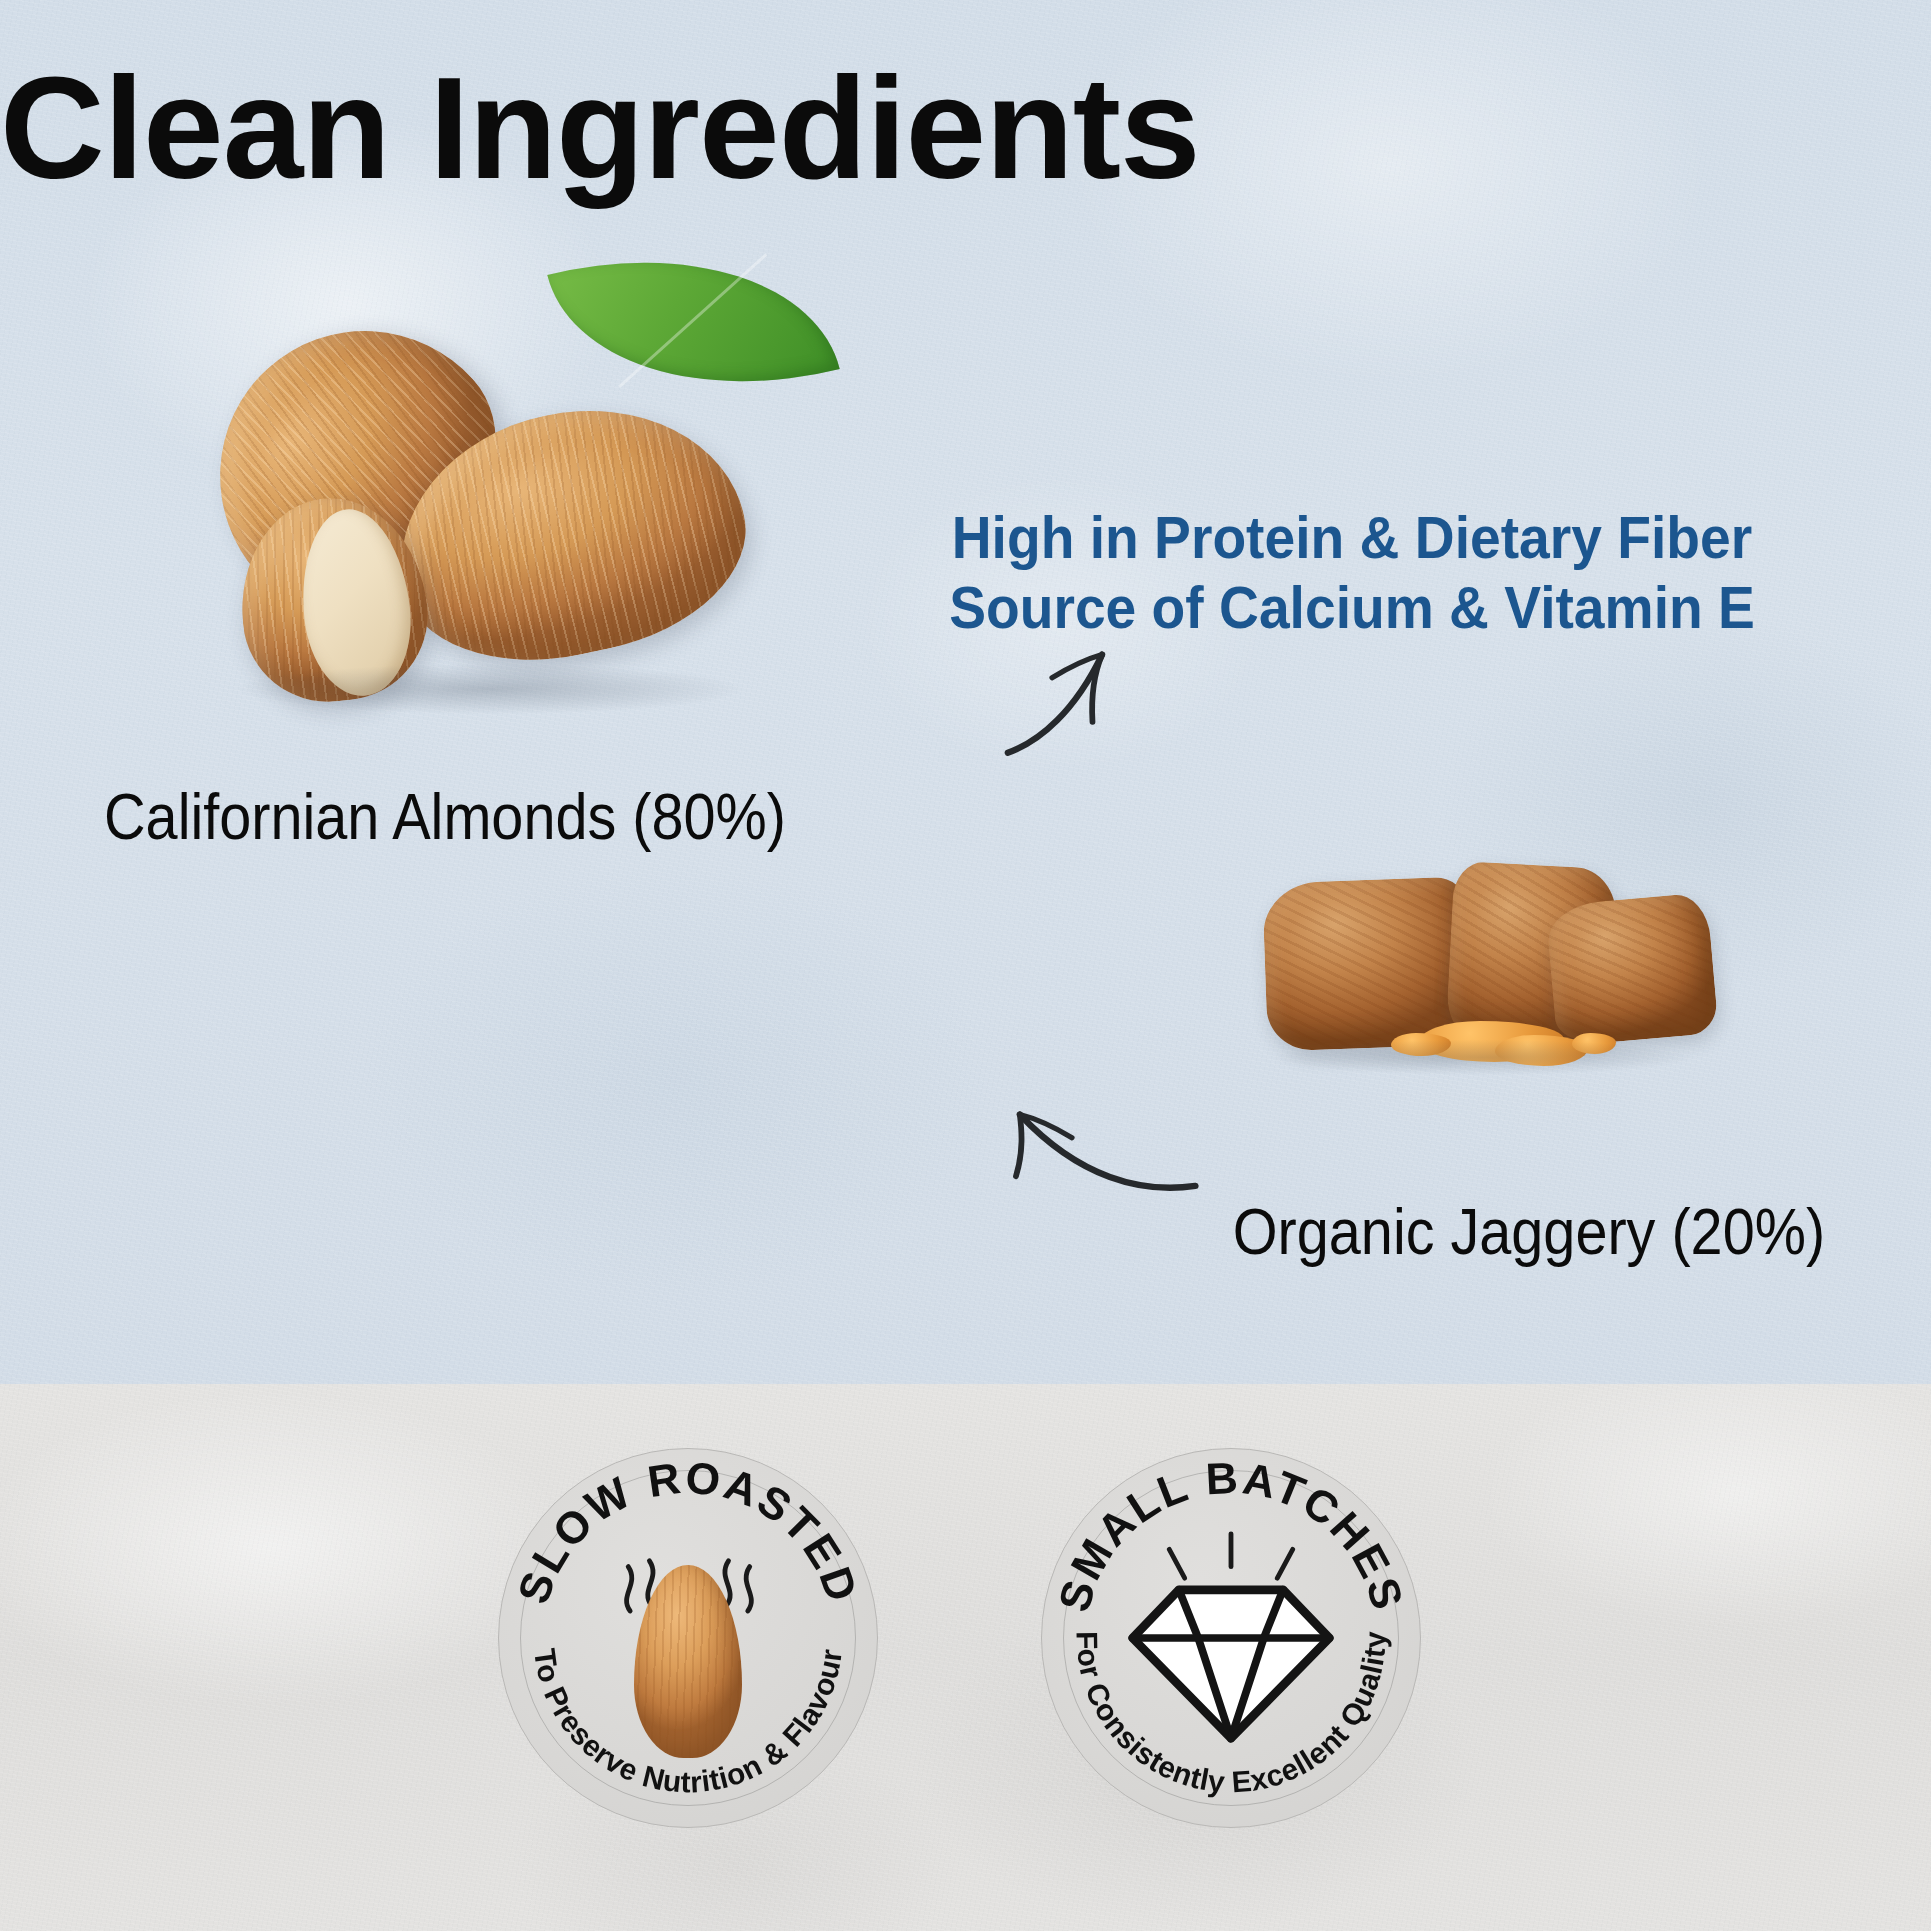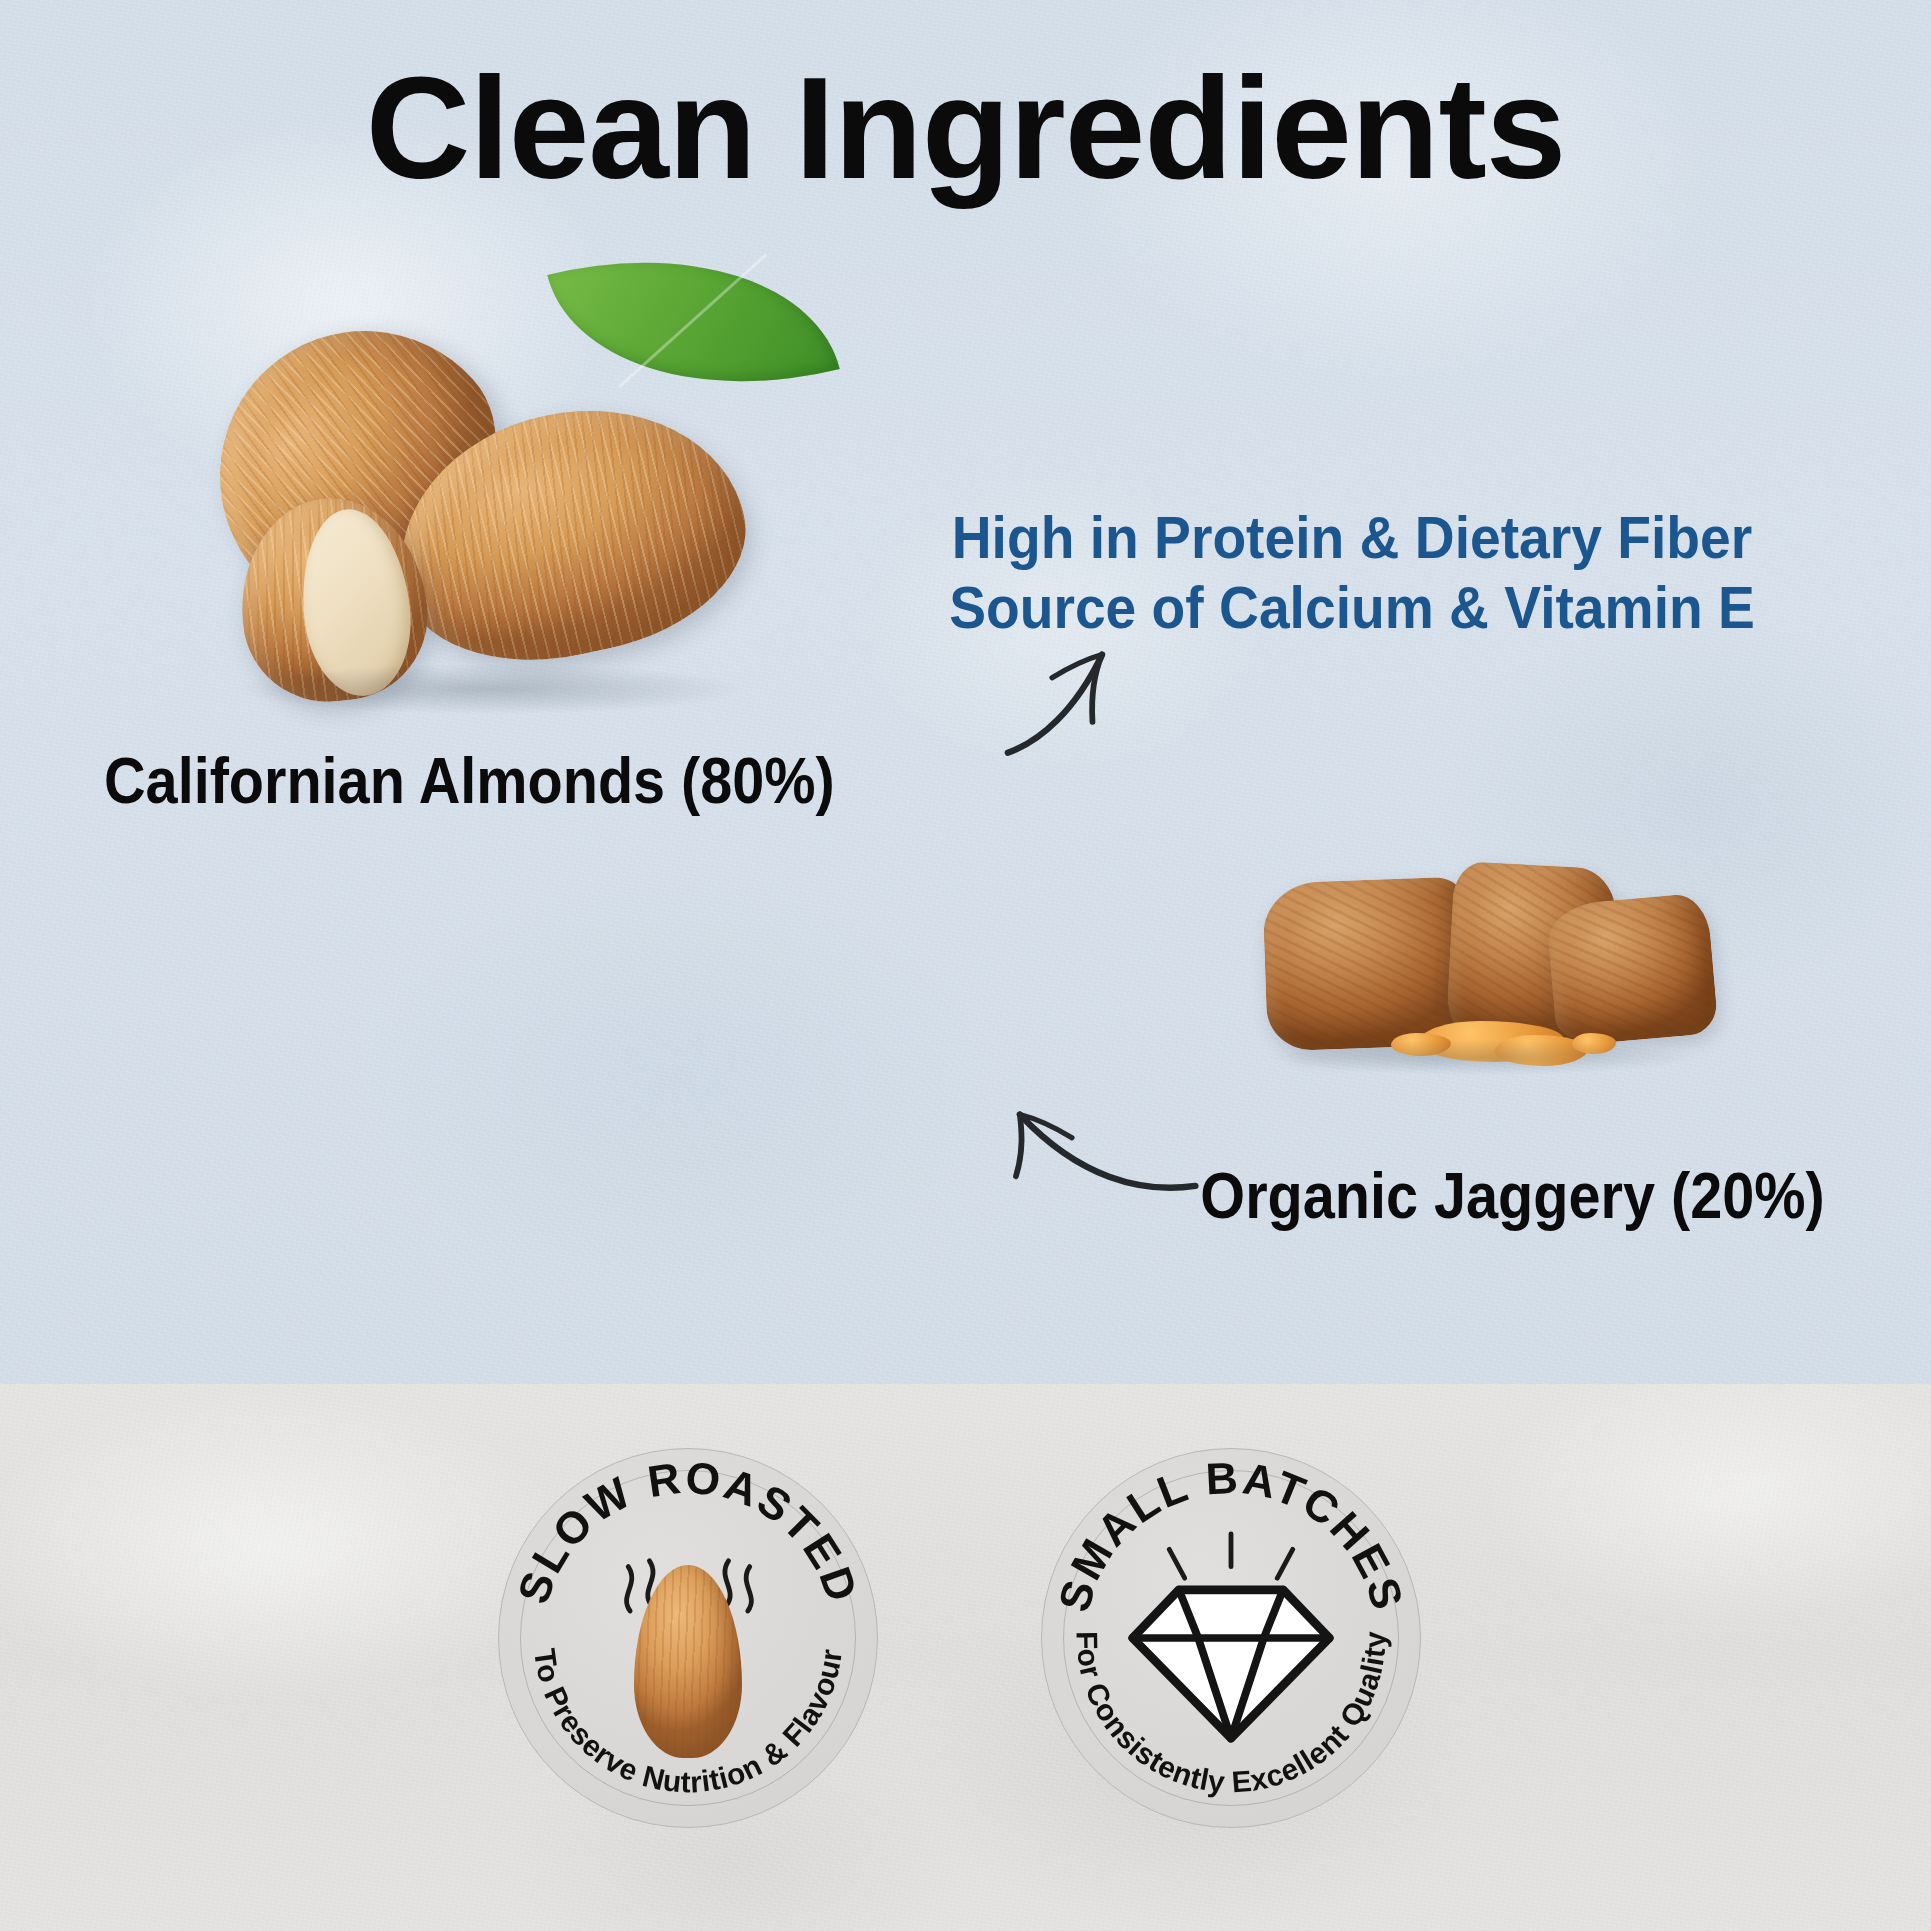--- a/index.html
+++ b/index.html
@@ -55,21 +55,20 @@
   .cond {
     font-family: "Liberation Sans Narrow", "Liberation Sans", sans-serif;
     font-weight: 700;
     transform: scaleX(0.86);
     transform-origin: center center;
     white-space: nowrap;
   }
   .headline {
     position: absolute;
     left: 0; width: 1931px;
-    text-align: center;
     color: #0b0b0b;
     letter-spacing: -1px;
   }
   #title-clean-ingredients { top: 56px; font-size: 145px; line-height: 1.0; }
   #headline-nothing-else   { top: 1246px; font-size: 121px; line-height: 1.0; }
 
   .benefit {
     position: absolute;
     color: #1c568f;
     font-family: "Liberation Sans Narrow", "Liberation Sans", sans-serif;
@@ -78,24 +77,25 @@
     line-height: 1.16;
     text-align: center;
     white-space: nowrap;
   }
   .benefit span { display: block; transform: scaleX(0.92); }
 
   .ingredient-label {
     position: absolute;
     color: #0b0b0b;
     font-family: "Liberation Sans Narrow", "Liberation Sans", sans-serif;
-    font-weight: 700;
+    font-weight: 400;
     font-size: 64px;
     line-height: 1.0;
     white-space: nowrap;
+    margin-top: 36px;
   }
   .ingredient-label span { display: block; transform: scaleX(0.90); transform-origin: left center; }
   .ingredient-label.right span { transform-origin: right center; }
 
   
   .imgbox { position: absolute; }
 
   
   .almond {
     position: absolute;

